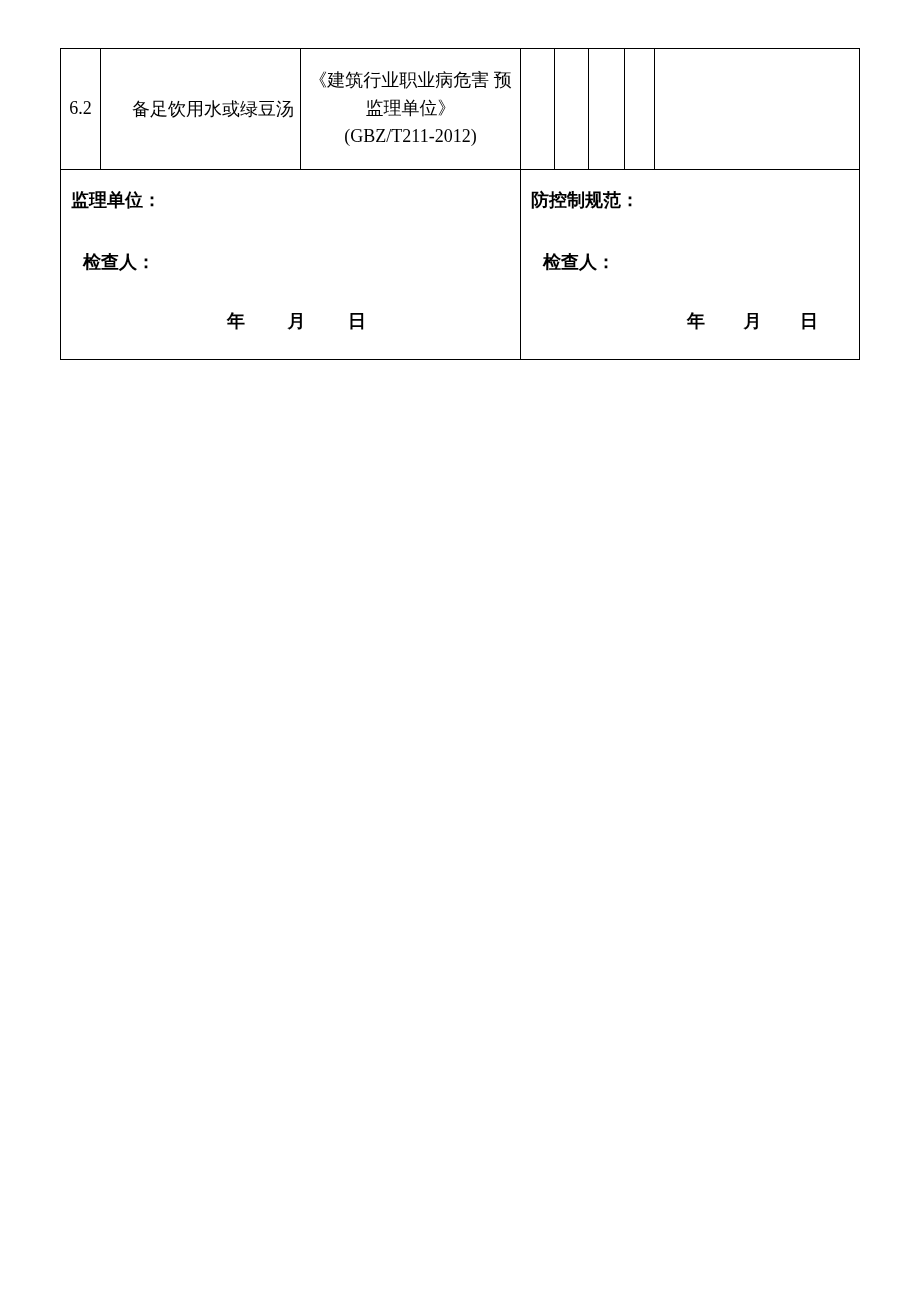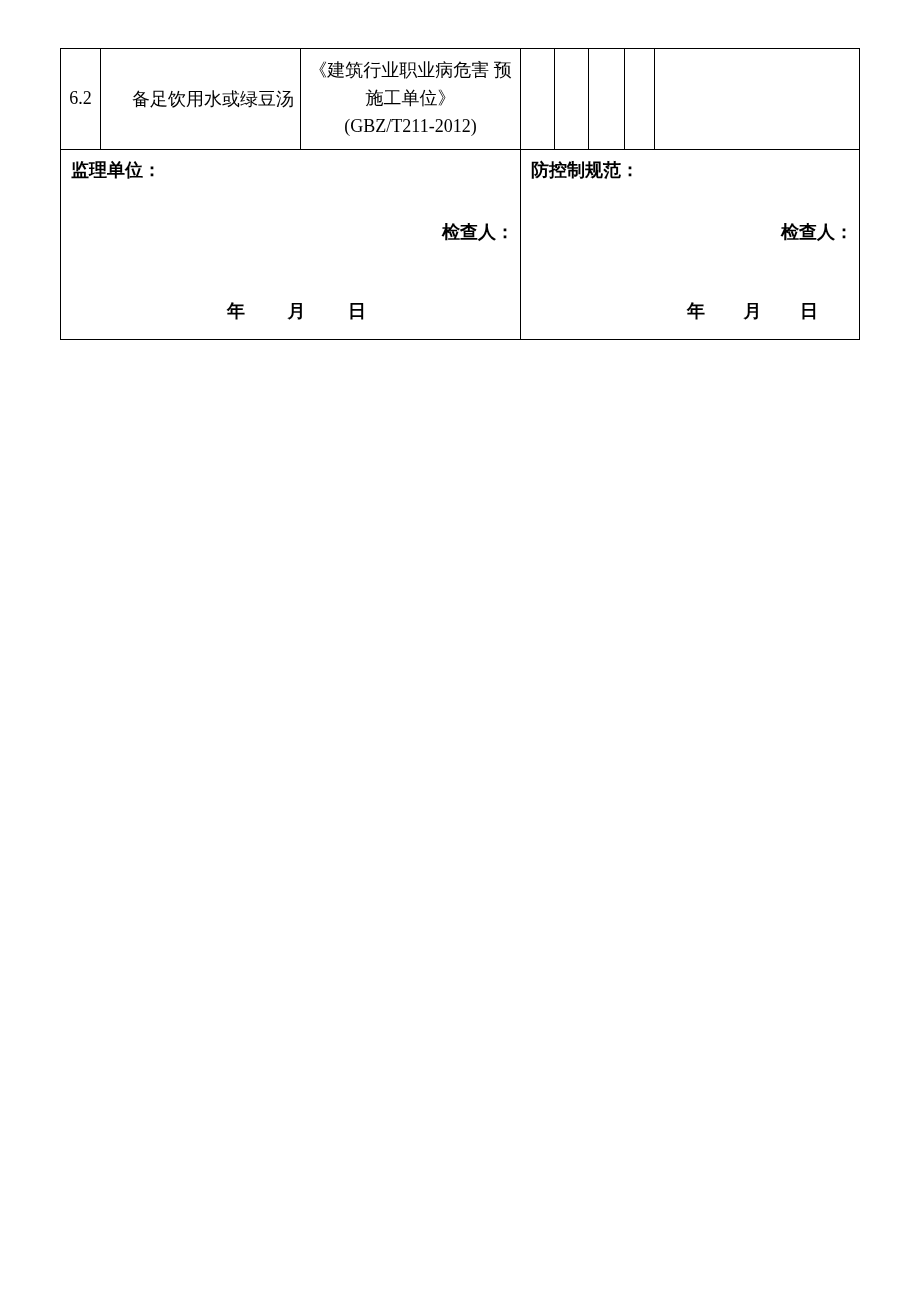--- a/index.html
+++ b/index.html
@@ -17,21 +17,21 @@
     padding: 48px 60px 0 60px;
   }
   table.outer {
     border-collapse: collapse;
     width: 100%;
     table-layout: fixed;
   }
   table.outer td {
     border: 1px solid #000;
     vertical-align: middle;
-    padding: 8px 6px;
+    padding: 18px 6px;
     box-sizing: border-box;
     overflow: hidden;
   }
   .row-item td {
     height: 86px;
   }
   .col-num   { width: 40px; text-align: center; margin-left: 38px; }
   .col-desc  { width: 200px; text-align: right; padding-left: 8px; }
   .col-std   { width: 220px; text-align: center; }
   .narrow    { width: 34px; }
@@ -46,22 +46,21 @@
   .sign-block {
     position: relative;
     height: 100%;
     font-weight: bold;
   }
   .unit-label {
     margin-left: 4px;
     margin-bottom: 38px;
   }
   .inspector-label {
-    margin-left: 4px;
-    text-align: right;
+    margin-left: 16px;
   }
   .date-line {
     position: absolute;
     bottom: 8px;
     left: 0;
     right: 16px;
     text-align: left;
     white-space: nowrap;
   }
   .date-left .date-line {
@@ -93,21 +92,21 @@
       <col>
     </colgroup>
 
     <tbody>
         <tr class="row-item">
       <td class="col-num">6.2</td>
       <td class="col-desc">备足饮用水或绿豆汤</td>
       <td class="col-std">
         <div class="std-block">
           <div>《建筑行业职业病危害 预</div>
-          <div>施工单位》</div>
+          <div>监理单位》</div>
           <div>(GBZ/T211-2012)</div>
         </div>
       </td>
       <td></td>
       <td></td>
       <td></td>
       <td></td>
       <td></td>
     </tr>
 

